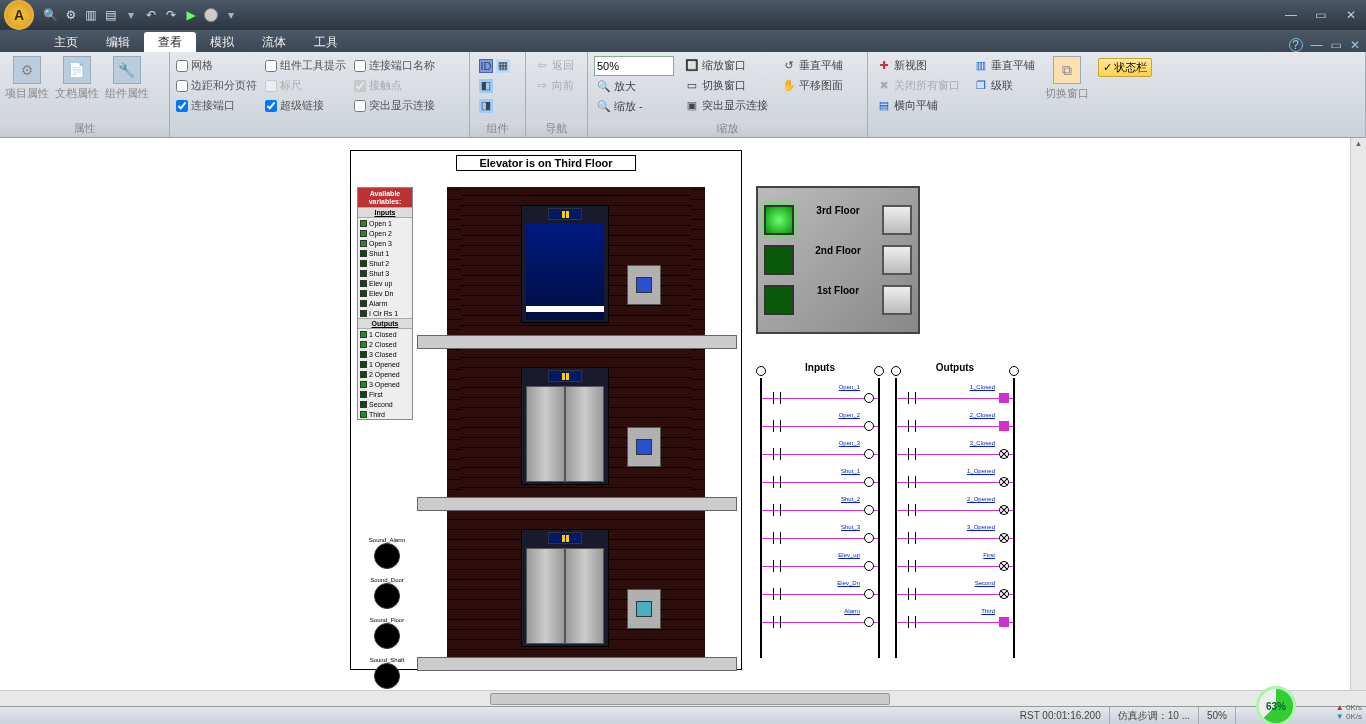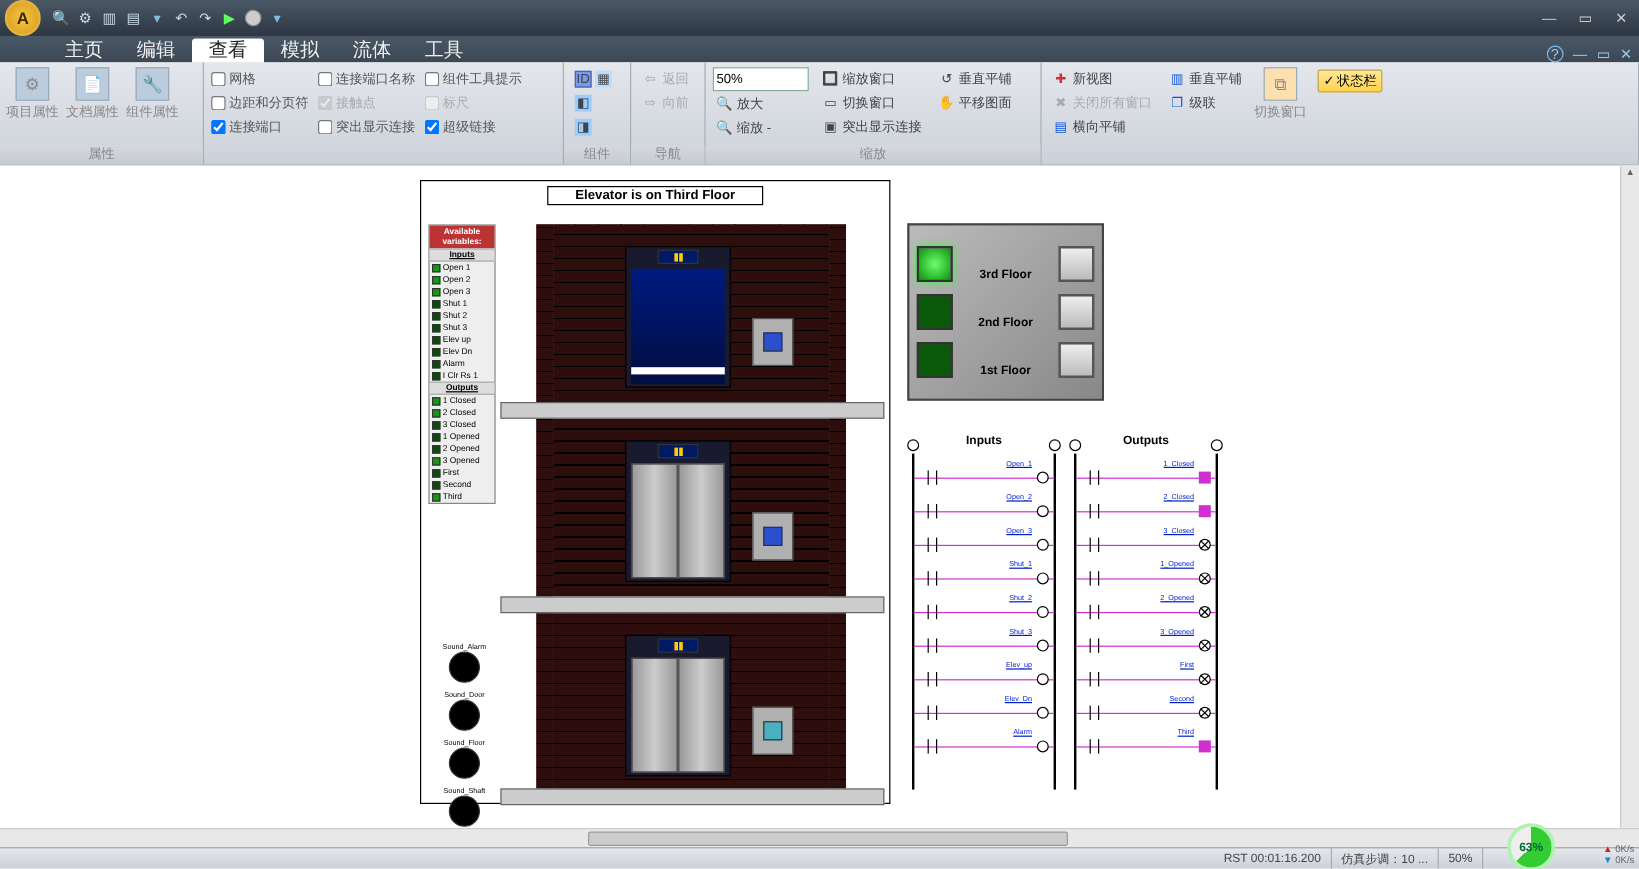--- a/index.html
+++ b/index.html
@@ -14,21 +14,21 @@
 .titlebar .qat .stop { width:14px;height:14px;border-radius:50%;background:#ccc;border:1px solid #888; }
 .titlebar .title-text { position:absolute; left:50%; transform:translateX(-50%); white-space:nowrap; }
 .titlebar .title-text .app { color:#7ab8e6;font-weight:bold; }
 .titlebar .title-text .warn { color:#e68a8a; }
 .titlebar .title-text .doc { color:#ccc; }
 .titlebar .win-buttons { margin-left:auto; display:flex; }
 .titlebar .win-buttons span { width:30px;height:28px;display:inline-flex;align-items:center;justify-content:center;color:#ccc;font-size:12px; }
 
 
 .menubar { height: 22px; background: linear-gradient(180deg,#4a5866,#3c4754); display:flex; align-items:flex-end; padding-left: 40px; }
-.menubar .tab { height: 20px; padding: 0 14px; font-size: 16px; color:#eee; display:flex;align-items:center; cursor:pointer; }
+.menubar .tab { height: 20px; padding: 0 14px; font-size: 12px; color:#eee; display:flex;align-items:center; cursor:pointer; }
 .menubar .tab.active { background:#fff; color:#222; border-radius: 3px 3px 0 0; }
 .menubar .help { margin-left:auto; padding:0 6px; display:flex; gap:8px; color:#9fc8e8; font-size:12px; align-items:center; }
 
 
 .ribbon { height: 86px; background: linear-gradient(180deg,#e4e7ec 0%,#ccd1d9 100%); border-bottom:1px solid #9aa0a8; display:flex; }
 .ribbon-group { border-right:1px solid #a8aeb5; display:flex; flex-direction:column; padding:2px 4px 0; }
 .ribbon-group .content { flex:1; display:flex; align-items:flex-start; gap:4px; }
 .ribbon-group .label { height:16px; text-align:center; font-size:11px; color:#888; background:linear-gradient(180deg,#d5d9df,#c6cad1); margin: 0 -4px; }
 .rb-bigbtn { width: 46px; display:flex; flex-direction:column; align-items:center; font-size:11px; color:#888; padding:2px 0; }
 .rb-bigbtn .ic { width:28px;height:28px;background:#bcd;border:1px solid #9ab;margin-bottom:2px;display:flex;align-items:center;justify-content:center;font-size:14px; }
@@ -72,21 +72,21 @@
 .door-frame .indic span{width:3px;height:7px;background:#ffcc00;}
 .door-frame .doors { position:absolute; top:18px; left:4px; right:4px; bottom:2px; display:flex; }
 .door-frame .doors .leaf { flex:1; background:linear-gradient(90deg,#999,#ccc,#999); border:1px solid #555; }
 .door-frame.open .doors { background:linear-gradient(180deg,#001a80,#000d40); }
 .door-frame.open .floor-strip{position:absolute;bottom:10px;left:4px;right:4px;height:6px;background:#fff;}
 .call-panel { position:absolute; width:34px; height:40px; background:#b0b0b0; border:1px solid #555; display:flex;align-items:center;justify-content:center; }
 .call-panel .cbtn { width:16px;height:16px;border:1px solid #333; }
 
 
 .floor-panel { position:absolute; left:756px; top:48px; width:164px; height:148px; background:linear-gradient(135deg,#bbb,#888); border:2px solid #444; padding:8px 6px; display:flex;flex-direction:column;gap:10px;justify-content:center; }
-.floor-row { display:flex; align-items:flex-end; gap:10px; }
+.floor-row { display:flex; align-items:flex-start; gap:10px; }
 .floor-row .lamp { width:30px;height:30px;border:2px solid #333; }
 .floor-row .lamp.on { background:radial-gradient(#6eff6e,#0a930a); box-shadow:0 0 6px #3f3; }
 .floor-row .lamp.off { background:#0a5a0a; }
 .floor-row .lbl { flex:1; font-size:10px; font-weight:bold; text-align:center; }
 .floor-row .btn { width:30px;height:30px;background:linear-gradient(180deg,#eee,#bbb);border:2px solid #555; }
 
 
 .ladder-block { position:absolute; top:224px; width:120px; }
 .ladder-block .title { text-align:center; font-size:10px; font-weight:bold; height:16px; }
 .ladder-block .rails { position:relative; height:280px; border-left:2px solid #000; border-right:2px solid #000; }
@@ -173,29 +173,29 @@
     <div class="label">属性</div>
   </div>
 
   <div class="ribbon-group" style="width:300px;">
     <div class="content">
       <div class="rb-col" id="show-col1">
           <label class="rb-check"><input type="checkbox" style="">网格</label>
           <label class="rb-check"><input type="checkbox" style="">边距和分页符</label>
           <label class="rb-check"><input type="checkbox" checked="" style="">连接端口</label>
         </div>
+      <div class="rb-col" id="show-col3">
+          <label class="rb-check"><input type="checkbox" style="">组件工具提示</label>
+          <label class="rb-check disabled"><input type="checkbox" disabled="" style="">标尺</label>
+          <label class="rb-check"><input type="checkbox" checked="" style="">超级链接</label>
+        </div>
       <div class="rb-col" id="show-col2">
           <label class="rb-check"><input type="checkbox" style="">连接端口名称</label>
           <label class="rb-check disabled"><input type="checkbox" checked="" disabled="" style="">接触点</label>
           <label class="rb-check"><input type="checkbox" style="">突出显示连接</label>
-        </div>
-      <div class="rb-col" id="show-col3">
-          <label class="rb-check"><input type="checkbox" style="">组件工具提示</label>
-          <label class="rb-check disabled"><input type="checkbox" disabled="" style="">标尺</label>
-          <label class="rb-check"><input type="checkbox" checked="" style="">超级链接</label>
         </div>
     </div>
   </div>
 
   <div class="ribbon-group" style="width:56px;">
     <div class="content">
         <div class="rb-col">
       <div class="rb-btn">
             <span class="ic" style="background:#79e;border:1px solid #46a;">ID</span> 
             <span class="ic" style="background:#bdf;">▦</span>

